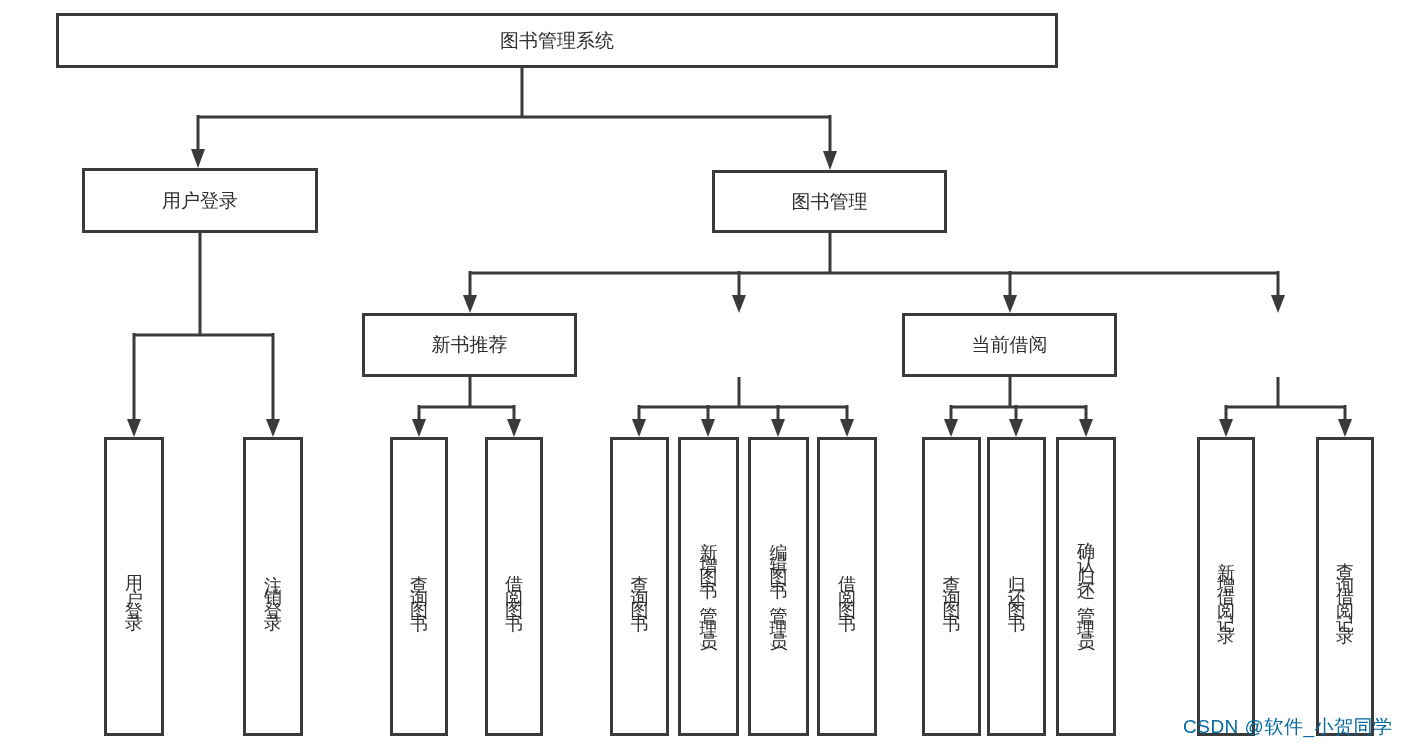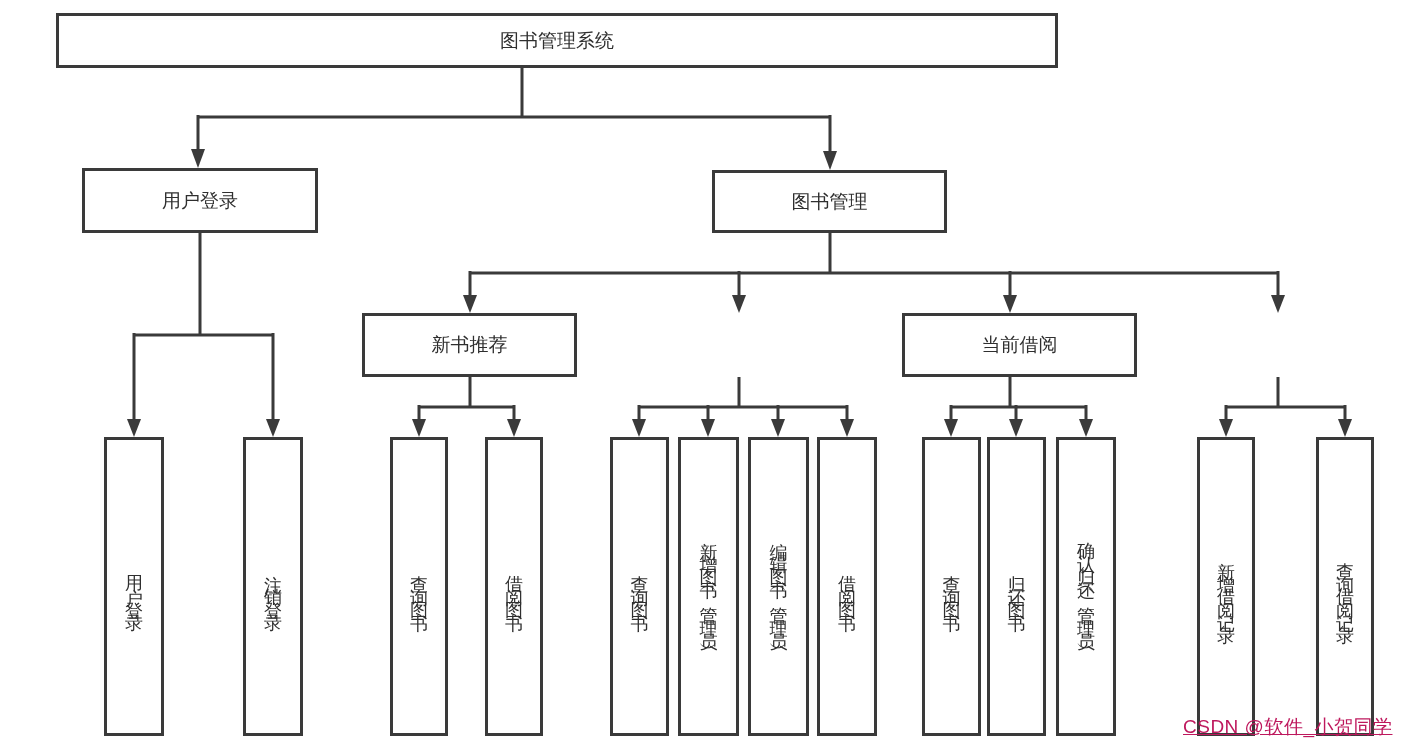--- a/index.html
+++ b/index.html
@@ -34,26 +34,25 @@
     text-orientation: mixed;
     letter-spacing: 13px;
     line-height: 1;
     font-size: 18px;
     white-space: normal;
   }
   .watermark {
     position: absolute;
     left: 1183px;
     top: 714px;
-    color: #be185d;
+    color: #0369a1;
     font-size: 19px;
     letter-spacing: 0.5px;
     z-index: 5;
     white-space: nowrap;
-    text-decoration: underline;
   }
 </style>
 </head>
 <body>
 
 <div class="canvas">
 
   <svg class="connectors" viewBox="0 0 1405 747" fill="none">
 
     <g stroke="#3a3a3a" stroke-width="3">
@@ -103,21 +102,21 @@
       <polygon points="1338,419 1352,419 1345,437" fill="#3a3a3a" stroke="none"></polygon>
     </g>
   </svg>
 
   <div class="node" style="left:8px; top:13px; width:1002px; height:55px;margin-left:48px;">图书管理系统</div>
 
   <div class="node" style="left:82px; top:168px; width:236px; height:65px;">用户登录</div>
   <div class="node" style="left:362px; top:313px; width:215px; height:64px;">新书推荐</div>
 
   <div class="node" style="left:712px; top:170px; width:235px; height:63px;">图书管理</div>
-  <div class="node" style="left:902px; top:313px; width:235px; height:64px;">当前借阅</div>
+  <div class="node" style="left:902px; top:313px; width:215px; height:64px;">当前借阅</div>
 
   <div class="node leaf" style="left:104px; top:437px; width:60px; height:299px;">用户登录</div>
   <div class="node leaf" style="left:243px; top:437px; width:60px; height:299px;">注销登录</div>
 
   <div class="node leaf" style="left:390px; top:437px; width:58px; height:299px;">查询图书</div>
   <div class="node leaf" style="left:485px; top:437px; width:58px; height:299px;">借阅图书</div>
 
   <div class="node leaf" style="left:610px; top:437px; width:59px; height:299px;">查询图书</div>
   <div class="node leaf" style="left:678px; top:437px; width:61px; height:299px;">新增图书（管理员）</div>
   <div class="node leaf" style="left:748px; top:437px; width:61px; height:299px;">编辑图书（管理员）</div>

